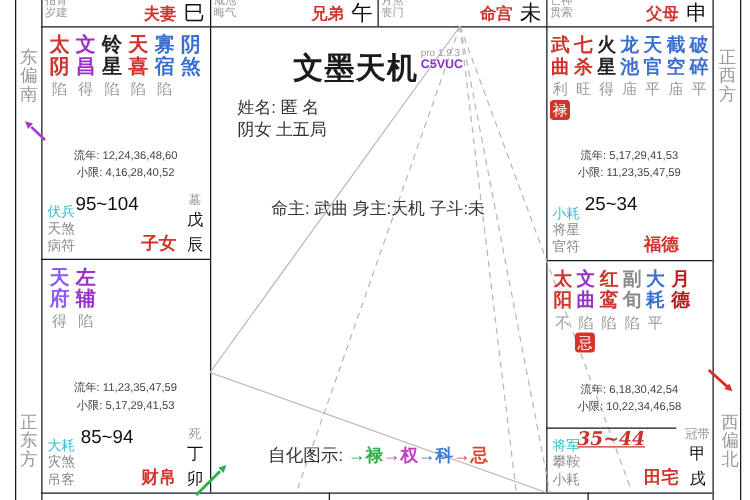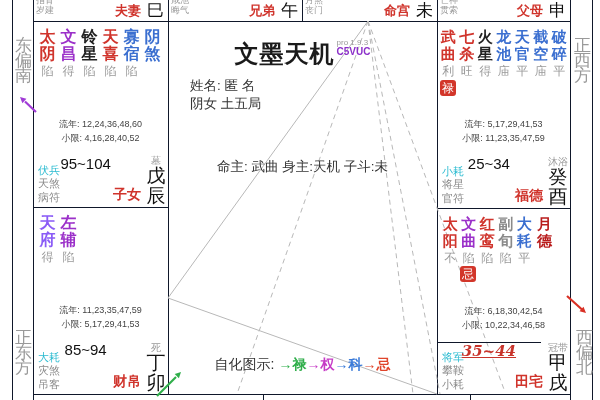--- a/index.html
+++ b/index.html
@@ -4,21 +4,21 @@
 <style>
   html,body{margin:0;padding:0;background:#fff;}
   #app{position:relative;width:600px;height:400px;background:#fff;overflow:hidden;
        font-family:"Liberation Sans",sans-serif;color:#222;}
   
   .vl,.hl{position:absolute;background:#0f172a;}
   .vl{width:1px;} .hl{height:1px;}
   
   #lines{position:absolute;left:0;top:0;z-index:1;pointer-events:none;}
   
-  .dir{position:absolute;width:16px;font-size:17px;line-height:15px;color:#9a9a9a;
+  .dir{position:absolute;width:16px;font-size:14px;line-height:15px;color:#9a9a9a;
        text-align:center;word-break:break-all;z-index:2;}
   
   .tcell{position:absolute;top:0;height:21px;overflow:hidden;z-index:2;}
   .tc-gods{position:absolute;left:3px;top:-5px;font-size:9px;line-height:10px;color:#999;}
   .tc-name{position:absolute;right:27px;bottom:1px;font-size:13px;font-weight:700;color:#d0342c;}
   .tc-branch{position:absolute;right:4px;bottom:-1px;font-size:17px;color:#111;}
   
   .palace{position:absolute;z-index:2;}
   .stars{position:absolute;left:4px;top:7px;display:flex;}
   .star{width:21px;text-align:center;font-size:16px;line-height:17px;font-weight:600;word-break:break-all;}
@@ -29,21 +29,21 @@
   .hua{position:absolute;width:16px;height:16px;background:#d2362a;color:#fff;border-radius:3px;
        font-size:12px;line-height:16px;text-align:center;}
   .ly,.xx{position:absolute;left:0;width:100%;text-align:center;font-size:9px;color:#444;white-space:nowrap;}
   .ly{top:97px;} .xx{top:111px;}
   .gods{position:absolute;left:5px;bottom:3px;font-size:11px;line-height:13.5px;color:#8a8a8a;}
   .age{position:absolute;left:0;top:134px;width:78%;text-align:center;font-size:15px;color:#111;}
   .age.hl{color:#c8332a;font-style:italic;text-decoration:underline;
           font-family:"DejaVu Serif",serif;font-weight:600;}
   .gzc{position:absolute;right:1px;bottom:1px;width:22px;text-align:center;}
   .cs{font-size:10px;line-height:11px;color:#999;word-break:break-all;}
-  .gz{font-size:19px;line-height:20px;color:#111;word-break:break-all;}
+  .gz{font-size:13px;line-height:20px;color:#111;word-break:break-all;}
   .pname{position:absolute;right:27px;bottom:3px;font-size:14px;font-weight:700;color:#d0342c;}
   
   .c-title{position:absolute;left:168px;top:38px;width:269px;text-align:center;z-index:2;white-space:nowrap;}
   .c-title .main{font-size:24px;font-weight:700;color:#1a1a1a;letter-spacing:1px;}
   .ver{display:inline-block;vertical-align:top;text-align:left;margin-left:2px;line-height:9px;}
   .ver .pro{display:block;font-size:8px;color:#999;}
   .ver .code{display:block;font-size:10px;font-weight:700;color:#8b2fc9;}
   .c-name{position:absolute;left:190px;top:77px;width:218px;display:flex;
           justify-content:space-between;font-size:13.5px;color:#333;z-index:2;flex-direction:column;}
   .c-master{position:absolute;left:168px;top:158px;width:269px;text-align:center;
@@ -199,24 +199,20 @@
     </div>
     <div class="hua" style="left:3px;top:59px">禄</div>
     <div class="ly">流年: 5,17,29,41,53</div>
     <div class="xx">小限: 11,23,35,47,59</div>
     <div class="gods">
       <div style="color: rgb(46, 188, 209);">小耗</div>
       <div style="color: rgb(138, 138, 138);">将星</div>
       <div style="color: rgb(138, 138, 138);">官符</div>
     </div>
     <div class="age">25~34</div>
-    <div class="gzc">
-      <div class="cs">沐浴</div>
-      <div class="gz">癸酉</div>
-    </div>
     <div class="pname">福德</div>
   </div>
 
   <div class="palace p7" style="left:437px;top:208px;width:133px;height:186px">
     <div class="stars" style="left:4px">
       <div class="star" style="color: rgb(208, 52, 44);">太阳</div>
       <div class="star" style="color: rgb(155, 48, 201);">文曲</div>
       <div class="star" style="color: rgb(208, 52, 44);">红鸾</div>
       <div class="star" style="color: rgb(138, 138, 138);">副旬</div>
       <div class="star" style="color: rgb(59, 111, 208);">大耗</div>

